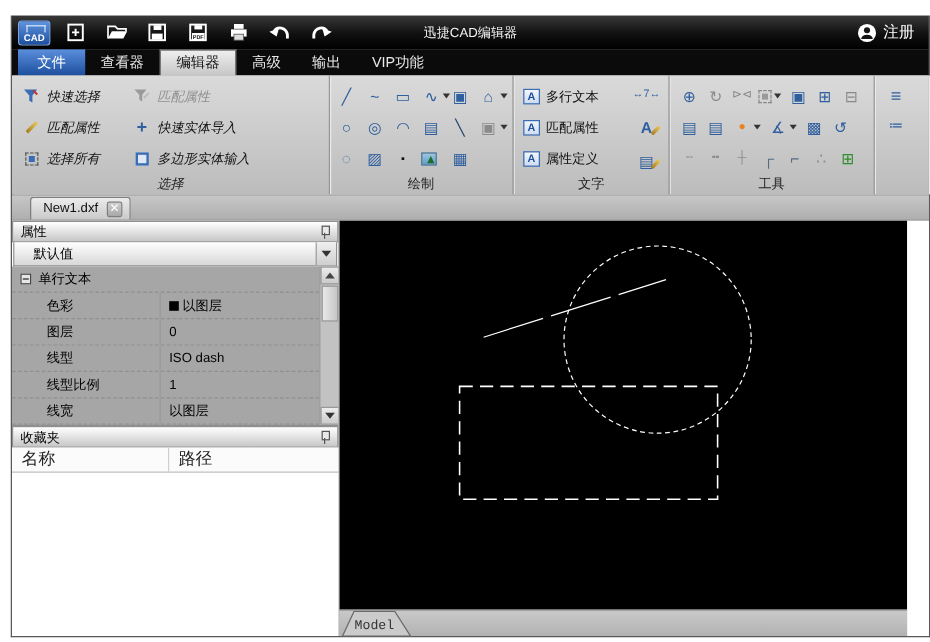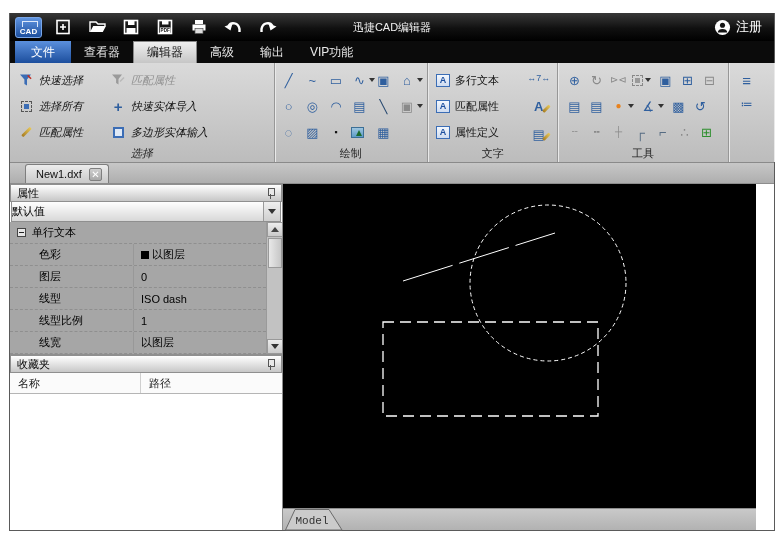--- a/index.html
+++ b/index.html
@@ -94,42 +94,42 @@
   
   .main { flex:1; display:flex; background:#fff; min-height:0; }
   .sidebar { width:273px; flex:0 0 273px; display:flex; flex-direction:column; background:#fff; border-right:1px solid #8d8d8d; }
   .phead { height:18px; flex:0 0 18px; background:linear-gradient(#fff,#c7c7c7); border:1px solid #8f8f8f;
     display:flex; align-items:center; justify-content:space-between; padding:0 6px; font-size:11px; color:#000; }
   .pin { position:relative; width:9px; height:11px; cursor:pointer; }
   .pin::before { content:""; position:absolute; left:2px; top:0; width:5px; height:6px; background:#e8e8e8; border:1px solid #555; }
   .pin::after { content:""; position:absolute; left:4px; top:6px; width:1px; height:5px; background:#555; }
   .preset { height:20px; flex:0 0 20px; margin:0 1px; background:linear-gradient(#fefefe,#d8d8d8);
     border:1px solid #8f8f8f; border-top:none; display:flex; align-items:center; justify-content:space-between;
-    padding-left:0; font-size:11px; color:#000;text-align:right; }
+    padding-left:16px; font-size:11px; color:#000;text-align:right; }
   .preset .dbtn { width:17px; height:100%; border-left:1px solid #9a9a9a; display:flex; align-items:center; justify-content:center;
     background:linear-gradient(#efefef,#cfcfcf); cursor:pointer; }
   .tri-d { width:0; height:0; border-left:4px solid transparent; border-right:4px solid transparent; border-top:5px solid #333; }
   .tri-u { width:0; height:0; border-left:4px solid transparent; border-right:4px solid transparent; border-bottom:5px solid #444; }
   .propgrid { height:133px; flex:0 0 133px; background:#a6a6a6; position:relative; border-bottom:1px solid #8f8f8f; overflow:hidden; }
   .pg-rows { position:absolute; left:0; top:0; right:16px; }
   .prow { height:22px; display:flex; align-items:center; border-bottom:1px dashed #8f8f8f; font-size:11px; color:#000; }
   .prow .lab { width:124px; padding-left:29px; border-right:1px solid #989898; align-self:stretch; display:flex; align-items:center; }
   .prow .val { flex:1; padding-left:7px; display:flex; align-items:center; gap:3px; }
   .prow.group .lab { width:auto; padding-left:7px; border-right:none; display:flex; gap:6px; align-items:center; }
   .collapse { width:9px; height:9px; border:1px solid #444; background:#e6e6e6; position:relative; }
   .collapse::after { content:""; position:absolute; left:1px; top:3px; width:5px; height:1px; background:#222; }
   .swatch { width:8px; height:8px; display:inline-block; }
   .vscroll { position:absolute; right:0; top:0; bottom:0; width:16px; background:#c2c2c2; border-left:1px solid #9a9a9a;
     display:flex; flex-direction:column; align-items:center; }
   .sbtn { width:16px; height:15px; background:linear-gradient(#ececec,#cacaca); border:1px solid #999;
     display:flex; align-items:center; justify-content:center; }
   .sthumb { width:14px; height:30px; margin-top:1px; background:linear-gradient(90deg,#e8e8e8,#c6c6c6); border:1px solid #999; }
   .sspace { flex:1; }
   .favcols { height:21px; flex:0 0 21px; background:#fbfbfb; border-bottom:1px solid #b5b5b5;
-    display:flex; align-items:center; font-size:11px; color:#222; }
+    display:flex; align-items:center; font-size:14px; color:#222; }
   .favcols .c { padding-left:8px; }
   .favcols .c1 { width:131px; border-right:1px solid #cfcfcf; align-self:stretch; display:flex; align-items:center; }
   .favbody { flex:1; background:#fff; }
 
   .canvaswrap { width:473px; flex:0 0 473px; display:flex; flex-direction:column; }
   .canvas { height:324px; flex:0 0 324px; background:#000; }
   .canvasbottom { flex:1; background:linear-gradient(#c9c9c9,#b2b2b2); border-top:1px solid #8d8d8d; position:relative;font-family:Liberation Mono, monospace; }
   .modeltab { position:absolute; left:2px; top:0; }
   .rightstrip { flex:1; background:#fff; }
 </style>
@@ -220,31 +220,31 @@
             <span class="gi">
               <svg width="14" height="14" viewBox="0 0 14 14">
                     <path d="M1 1.5h11L8 6.5v6l-2.6-1.6v-4.4z" fill="#3b6db5"></path>
                     <path d="M9.2 1.8l3.4 3.4-1.1 1.1-3.4-3.4z" fill="#c03028"></path>
                   </svg>
             </span>
             <span>快速选择</span>
           </div>
           <div class="selitem">
             <span class="gi">
+                  <span class="pencil"></span>
+                </span>
+            <span>匹配属性</span>
+          </div>
+          <div class="selitem">
+            <span class="gi">
                   <span class="dash-box">
                     <i></i>
                   </span>
                 </span>
             <span>选择所有</span>
-          </div>
-          <div class="selitem">
-            <span class="gi">
-                  <span class="pencil"></span>
-                </span>
-            <span>匹配属性</span>
           </div>
         </div>
         <div class="selcol c2">
           <div class="selitem dis">
             <span class="gi dis">
               <svg width="14" height="14" viewBox="0 0 14 14">
                     <path d="M1 1.5h10L7.5 6v5.5l-2.4-1.4V6z" fill="#9a9a9a"></path>
                     <path d="M8.5 8l4-4 1 1-4 4z" fill="#b8b8b8"></path>
                   </svg>
             </span>

